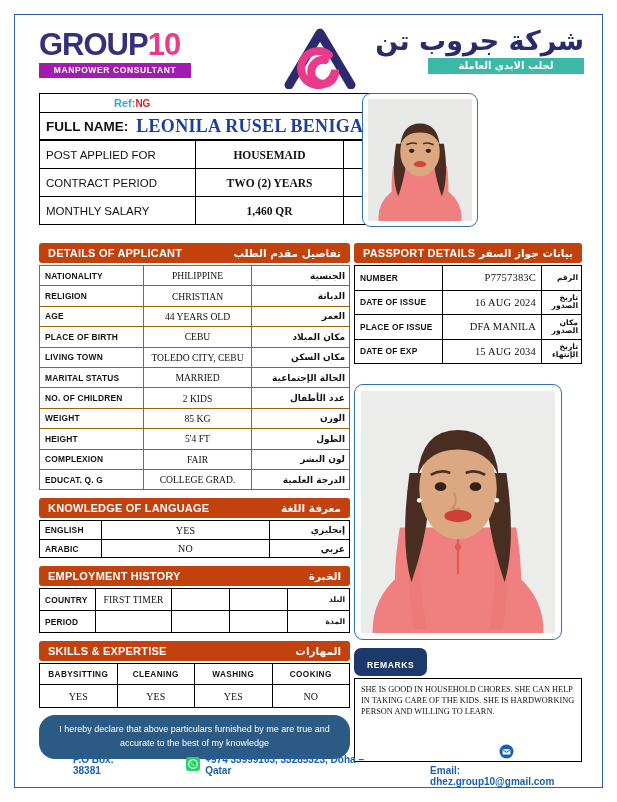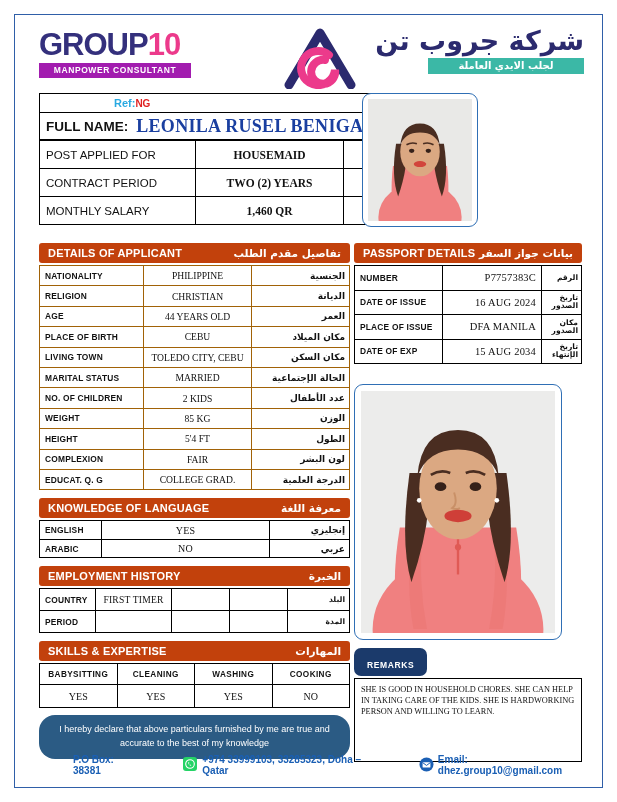--- a/index.html
+++ b/index.html
@@ -236,21 +236,21 @@
 
   
   .footer{
     position:absolute;left:10px;right:10px;bottom:4px;
     height:24px;
     display:flex;align-items:center;
     font-size:10px;font-weight:bold;color:#1a5fb4;
   }
   .f-pobox{margin-left:38px;}
   .f-phone{margin-left:44px;display:flex;align-items:center;gap:5px;}
-  .f-mail{margin-left:44px;display:flex;align-items:center;gap:4px;}
+  .f-mail{margin-left:44px;display:flex;align-items:center;gap:4px;flex-direction:column;}
   .ico{flex:0 0 auto;display:block;}
 </style>
 </head>
 <body>
 
 <div class="page">
  <div class="inner">
 
   <div class="header">
     <div class="logo-block">

